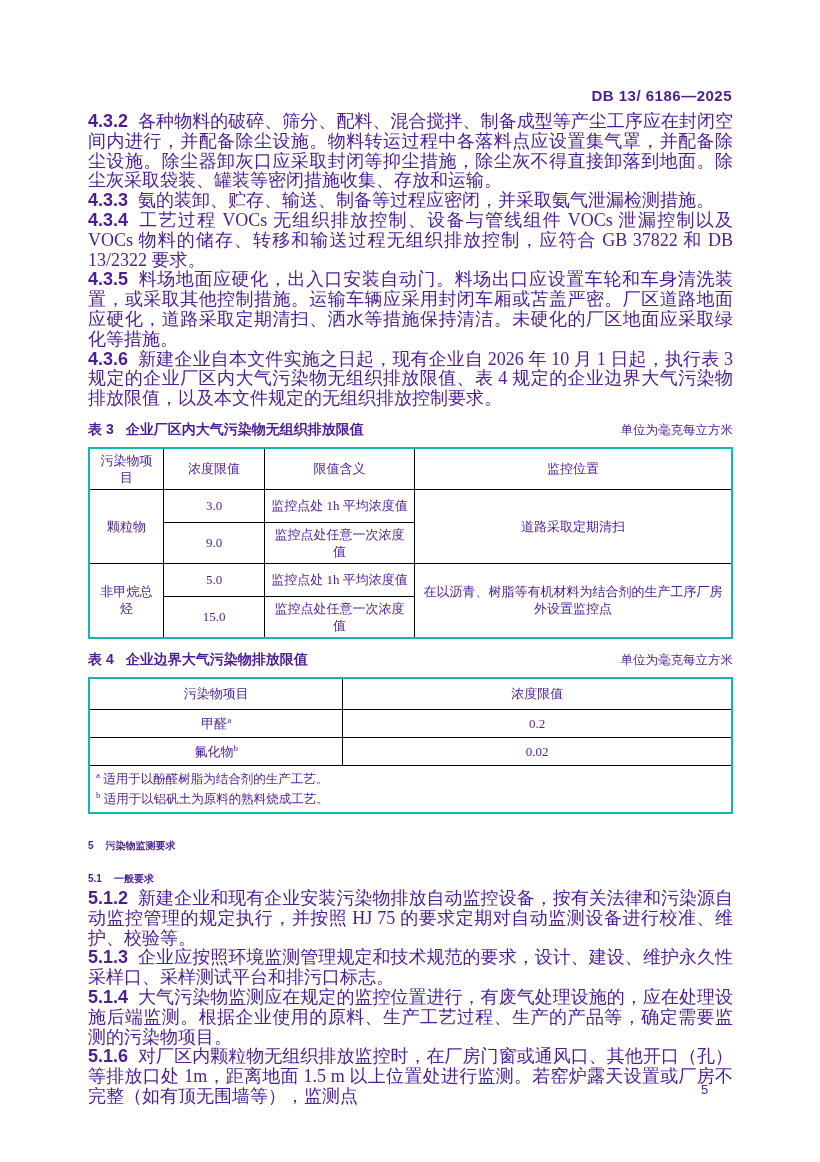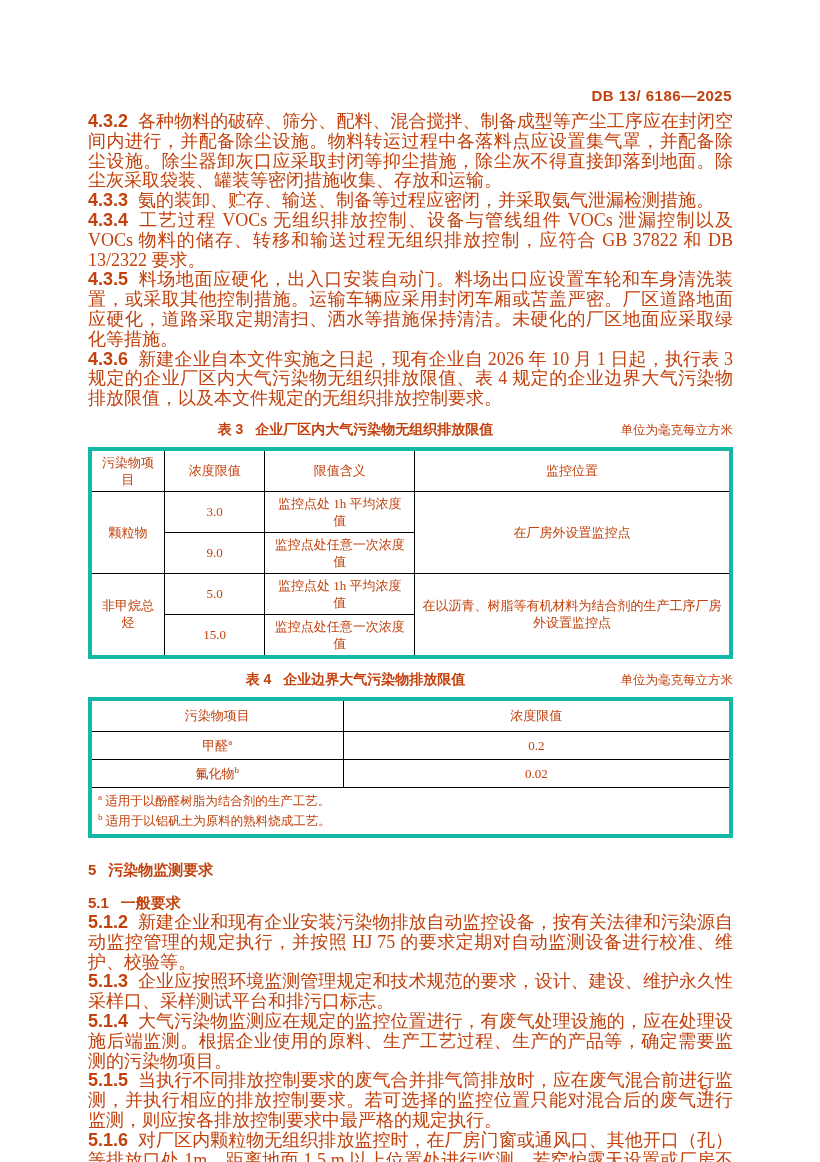--- a/index.html
+++ b/index.html
@@ -1,41 +1,41 @@
 <!DOCTYPE html>
 <html><head>
 <meta charset="utf-8">
 <style>
   html,body{margin:0;padding:0;background:#ffffff;}
   .page{position:relative;width:820px;height:1162px;background:#ffffff;overflow:hidden;
-        font-family:"Liberation Serif","DejaVu Serif",serif;color:#c2410c;}
+        font-family:"Liberation Serif","DejaVu Serif",serif;color:#4c1d95;}
   .doc-header{position:absolute;top:87px;right:88px;font-family:"Liberation Sans","DejaVu Sans",sans-serif;
         font-weight:bold;font-size:15px;letter-spacing:.5px;}
   .content{position:absolute;left:88px;top:112px;width:645px;}
   p.clause{margin:0;font-size:18px;line-height:19.8px;text-align:justify;}
   .clause-num{font-family:"Liberation Sans","DejaVu Sans",sans-serif;font-weight:bold;margin-right:10px;white-space:nowrap;}
-  .table-caption{position:relative;text-align:center;font-family:"Liberation Sans","DejaVu Sans",sans-serif;
+  .table-caption{position:relative;font-family:"Liberation Sans","DejaVu Sans",sans-serif;
         font-weight:bold;font-size:14px;padding-right:110px;}
   .cap3{margin:12px 0 8px;}
   .cap4{margin:12px 0 8px;}
   .caption-label{margin-right:12px;}
   .unit-note{position:absolute;right:-110px;top:1px;font-family:"Liberation Serif","DejaVu Serif",serif;
         font-weight:normal;font-size:12.5px;}
   .table-caption .unit-note{right:0;margin-left:12px;}
-  table.std{width:100%;border-collapse:collapse;table-layout:fixed;border:4px solid #14b8a6;}
+  table.std{width:100%;border-collapse:collapse;table-layout:fixed;border:2px solid #14b8a6;}
   table.std th,table.std td{border:1px solid #000;text-align:center;vertical-align:middle;
         font-size:13px;font-weight:normal;padding:3px 6px;line-height:17px;}
   table.t3 th{height:26px;}
   table.t3 td{height:26px;}
   table.t4 th{height:24px;}
   table.t4 td{height:21px;}
   td.footnote-cell{text-align:left;padding:6px 12px;height:auto;}
   .footnote{font-size:12.5px;line-height:20px;text-align:left;}
   sup{font-size:9px;line-height:0;}
-  .sec-head{margin:0;font-family:"Liberation Sans","DejaVu Sans",sans-serif;font-weight:bold;font-size:15px;line-height:20px;}
+  .sec-head{margin:0;font-family:"Liberation Sans","DejaVu Sans",sans-serif;font-weight:bold;font-size:10px;line-height:20px;}
   .sec-head-5{margin-top:22px;}
   .sec-head-51{margin-top:13px;}
   .sec-num{margin-right:12px;}
   .clause-51-first{margin-top:10px;}
   .page-num{position:absolute;top:1082px;left:701px;font-size:13px;font-family:"Liberation Sans","DejaVu Sans",sans-serif;}
 </style>
 </head>
 <body>
 
 <div class="page">
@@ -68,21 +68,21 @@
           <th>浓度限值</th>
           <th>限值含义</th>
           <th>监控位置</th>
         </tr>
       </thead>
       <tbody>
         <tr>
           <td rowspan="2">颗粒物</td>
           <td>3.0</td>
           <td>监控点处 1h 平均浓度值</td>
-          <td rowspan="2">在厂房外设置监控点</td>
+          <td rowspan="2">道路采取定期清扫</td>
         </tr>
         <tr>
           <td>9.0</td>
           <td>监控点处任意一次浓度值</td>
         </tr>
         <tr>
           <td rowspan="2">非甲烷总烃</td>
           <td>5.0</td>
           <td>监控点处 1h 平均浓度值</td>
           <td rowspan="2">在以沥青、树脂等有机材料为结合剂的生产工序厂房外设置监控点</td>
@@ -128,20 +128,19 @@
       </tbody>
     </table>
 
     <p class="sec-head sec-head-5"><span class="sec-num">5</span><span>污染物监测要求</span></p>
 
     <p class="sec-head sec-head-51"><span class="sec-num">5.1</span><span>一般要求</span></p>
 
     <p class="clause"><span class="clause-num">5.1.2</span><span>新建企业和现有企业安装污染物排放自动监控设备，按有关法律和污染源自动监控管理的规定执行，并按照 HJ 75 的要求定期对自动监测设备进行校准、维护、校验等。</span></p>
     <p class="clause"><span class="clause-num">5.1.3</span><span>企业应按照环境监测管理规定和技术规范的要求，设计、建设、维护永久性采样口、采样测试平台和排污口标志。</span></p>
     <p class="clause"><span class="clause-num">5.1.4</span><span>大气污染物监测应在规定的监控位置进行，有废气处理设施的，应在处理设施后端监测。根据企业使用的原料、生产工艺过程、生产的产品等，确定需要监测的污染物项目。</span></p>
-    <p class="clause"><span class="clause-num">5.1.5</span><span>当执行不同排放控制要求的废气合并排气筒排放时，应在废气混合前进行监测，并执行相应的排放控制要求。若可选择的监控位置只能对混合后的废气进行监测，则应按各排放控制要求中最严格的规定执行。</span></p>
     <p class="clause"><span class="clause-num">5.1.6</span><span>对厂区内颗粒物无组织排放监控时，在厂房门窗或通风口、其他开口（孔）等排放口处 1m，距离地面 1.5 m 以上位置处进行监测。若窑炉露天设置或厂房不完整（如有顶无围墙等），监测点</span></p>
 
   </div>
 
   <div class="page-num">5</div>
 
 </div>
 
 </body></html>

